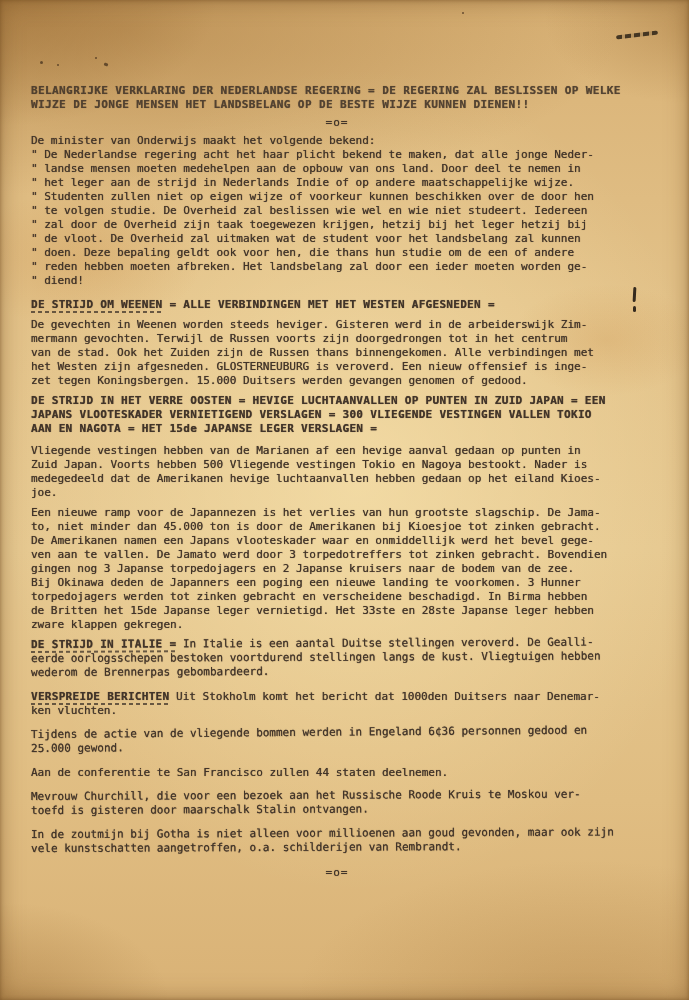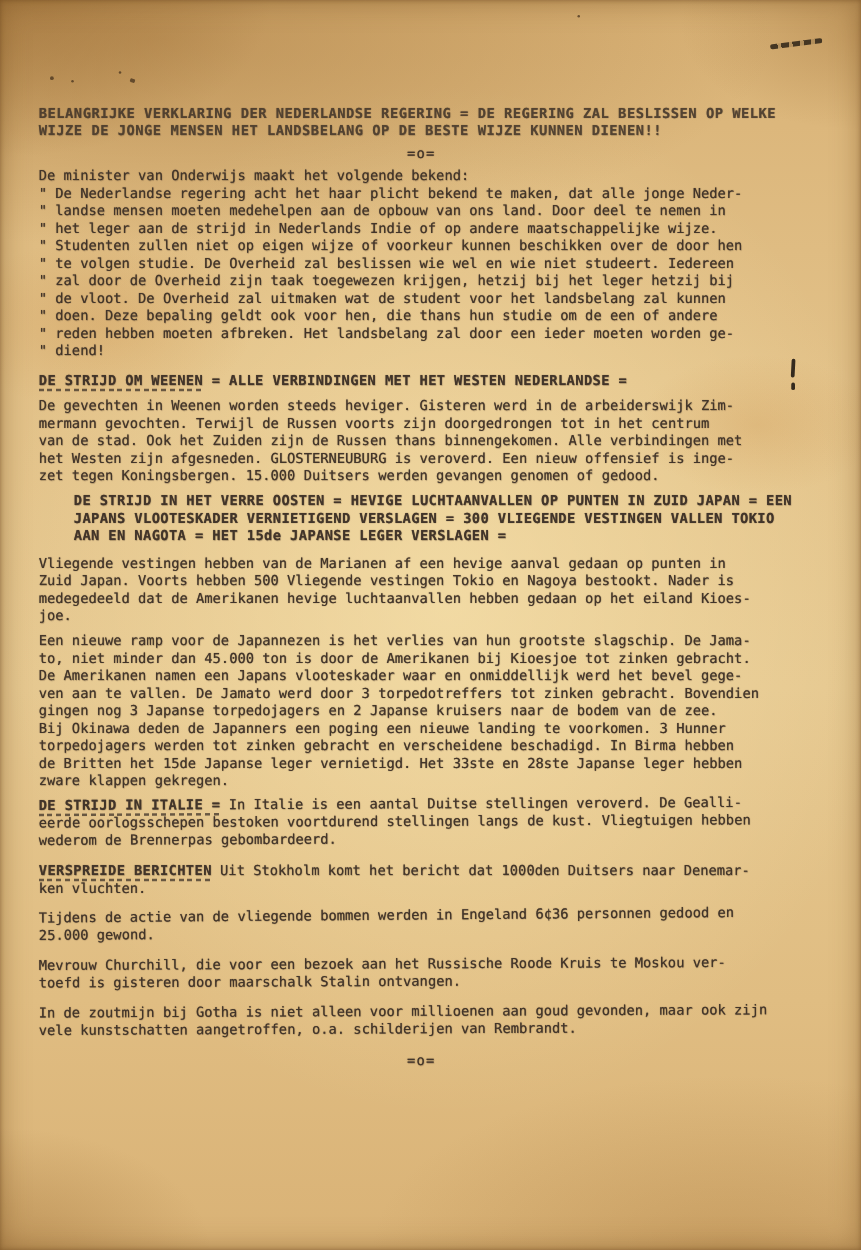--- a/index.html
+++ b/index.html
@@ -26,21 +26,21 @@
     position:absolute;left:31px;top:84px;width:612px;
     font-size:11px;line-height:14px;
     color:rgba(62,50,40,0.90);
     text-shadow:0 0 0.7px rgba(70,55,42,0.85), 0.4px 0.4px 0.6px rgba(110,85,60,0.35);
     filter:blur(0.18px);
   }
   .pre{white-space:pre-line;}
   .headline{font-weight:bold;letter-spacing:0.4px;opacity:0.88;margin:0 0 4px 0;}
   .sep{text-align:center;margin:0 0 4px 0;letter-spacing:1px;}
   .sep-bottom{margin-top:0;}
-  .mb6{margin-bottom:6px;} .mb8{margin-bottom:8px;margin-left:28px;} .mb10{margin-bottom:10px;}
+  .mb6{margin-bottom:6px;} .mb8{margin-bottom:8px;} .mb10{margin-bottom:10px;}
   .heading{font-weight:bold;letter-spacing:0.3px;}
   .u-eq{
     background-image:repeating-linear-gradient(90deg, rgba(62,50,40,0.75) 0 4px, rgba(62,50,40,0) 4px 7px);
     background-position:0 100%;background-size:100% 2px;background-repeat:no-repeat;
     padding-bottom:2px;
     margin-top:16px;
   }
   .tilt-a{transform:rotate(-0.45deg);transform-origin:left center;}
   .tilt-b{transform:rotate(-0.25deg);transform-origin:left center;}
   
@@ -89,21 +89,21 @@
 " het leger aan de strijd in Nederlands Indie of op andere maatschappelijke wijze.
 " Studenten zullen niet op eigen wijze of voorkeur kunnen beschikken over de door hen
 " te volgen studie. De Overheid zal beslissen wie wel en wie niet studeert. Iedereen
 " zal door de Overheid zijn taak toegewezen krijgen, hetzij bij het leger hetzij bij
 " de vloot. De Overheid zal uitmaken wat de student voor het landsbelang zal kunnen
 " doen. Deze bepaling geldt ook voor hen, die thans hun studie om de een of andere
 " reden hebben moeten afbreken. Het landsbelang zal door een ieder moeten worden ge-
 " diend!</div>
 
     <div class="heading mb6">
-      <span class="u-eq">DE STRIJD OM WEENEN</span><span> = ALLE VERBINDINGEN MET HET WESTEN NEDERLANDSE =</span>
+      <span class="u-eq">DE STRIJD OM WEENEN</span><span> = ALLE VERBINDINGEN MET HET WESTEN AFGESNEDEN =</span>
     </div>
     <div class="pre mb6">De gevechten in Weenen worden steeds heviger. Gisteren werd in de arbeiderswijk Zim-
 mermann gevochten. Terwijl de Russen voorts zijn doorgedrongen tot in het centrum
 van de stad. Ook het Zuiden zijn de Russen thans binnengekomen. Alle verbindingen met
 het Westen zijn afgesneden. GLOSTERNEUBURG is veroverd. Een nieuw offensief is inge-
 zet tegen Koningsbergen. 15.000 Duitsers werden gevangen genomen of gedood.</div>
 
     <div class="heading pre mb8">DE STRIJD IN HET VERRE OOSTEN = HEVIGE LUCHTAANVALLEN OP PUNTEN IN ZUID JAPAN = EEN
 JAPANS VLOOTESKADER VERNIETIGEND VERSLAGEN = 300 VLIEGENDE VESTINGEN VALLEN TOKIO
 AAN EN NAGOTA = HET 15de JAPANSE LEGER VERSLAGEN =</div>
@@ -123,20 +123,21 @@
 
     <div class="pre mb10 tilt-b"><span class="heading u-eq">DE STRIJD IN ITALIE =</span><span> In Italie is een aantal Duitse stellingen veroverd. De Gealli-
 eerde oorlogsschepen bestoken voortdurend stellingen langs de kust. Vliegtuigen hebben
 wederom de Brennerpas gebombardeerd.</span></div>
 
     <div class="pre mb10"><span class="heading u-eq">VERSPREIDE BERICHTEN</span><span> Uit Stokholm komt het bericht dat 1000den Duitsers naar Denemar-
 ken vluchten.</span></div>
 
     <div class="pre mb10 tilt-a">Tijdens de actie van de vliegende bommen werden in Engeland 6¢36 personnen gedood en
 25.000 gewond.</div>
+    <div class="pre mb10">Aan de conferentie te San Francisco zullen 44 staten deelnemen.</div>
     <div class="pre mb10 tilt-b">Mevrouw Churchill, die voor een bezoek aan het Russische Roode Kruis te Moskou ver-
 toefd is gisteren door maarschalk Stalin ontvangen.</div>
     <div class="pre mb10 tilt-b">In de zoutmijn bij Gotha is niet alleen voor millioenen aan goud gevonden, maar ook zijn
 vele kunstschatten aangetroffen, o.a. schilderijen van Rembrandt.</div>
 
     <div class="sep sep-bottom">=o=</div>
 
   </div>
 </div>
 

